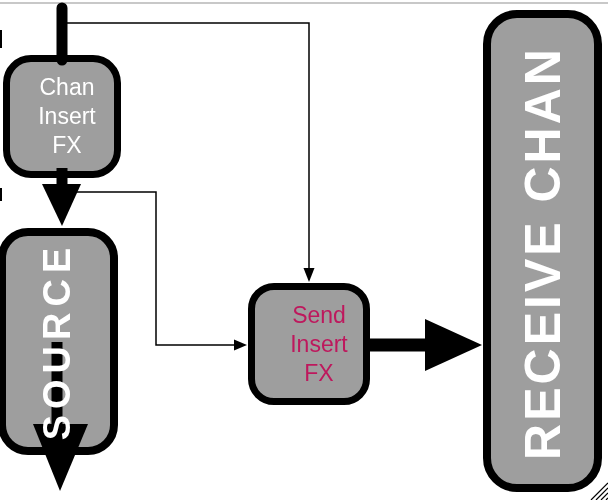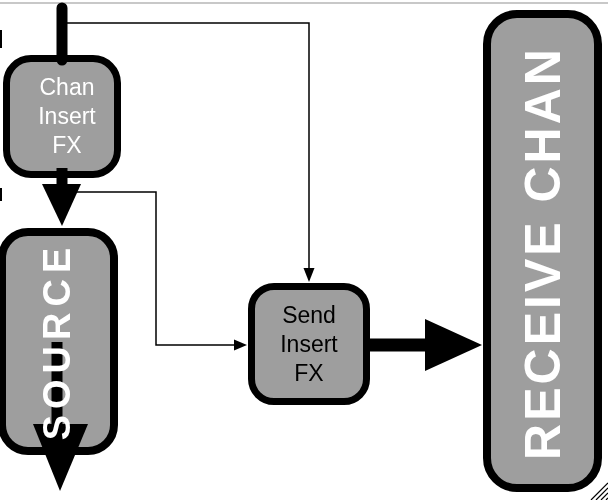--- a/index.html
+++ b/index.html
@@ -29,21 +29,21 @@
     position:absolute;left:0;top:0;width:608px;height:500px;
     z-index:2;pointer-events:none;
   }
   .hlabel{
     position:absolute;z-index:3;
     display:flex;align-items:center;justify-content:center;
     text-align:center;white-space:pre-line;
     font-size:23px;line-height:29px;
   }
   .hlabel-chan{left:3px;top:55px;width:128px;height:123px;color:#ffffff;}
-  .hlabel-send{left:248px;top:283px;width:122px;height:122px;color:#000000;}
+  .hlabel-send{left:248px;top:283px;width:122px;height:122px;color:#be185d;padding-left:10px;}
   .vlabel{
     position:absolute;z-index:3;
     transform:translate(-50%,-50%) rotate(-90deg);
     white-space:nowrap;font-weight:bold;
   }
   .vlabel-source{left:57px;top:341px;color:#ffffff;font-size:38px;letter-spacing:6px;}
   .vlabel-receive{left:543px;top:253px;color:#ffffff;font-size:50px;letter-spacing:3px;}
 </style>
 </head>
 <body>

